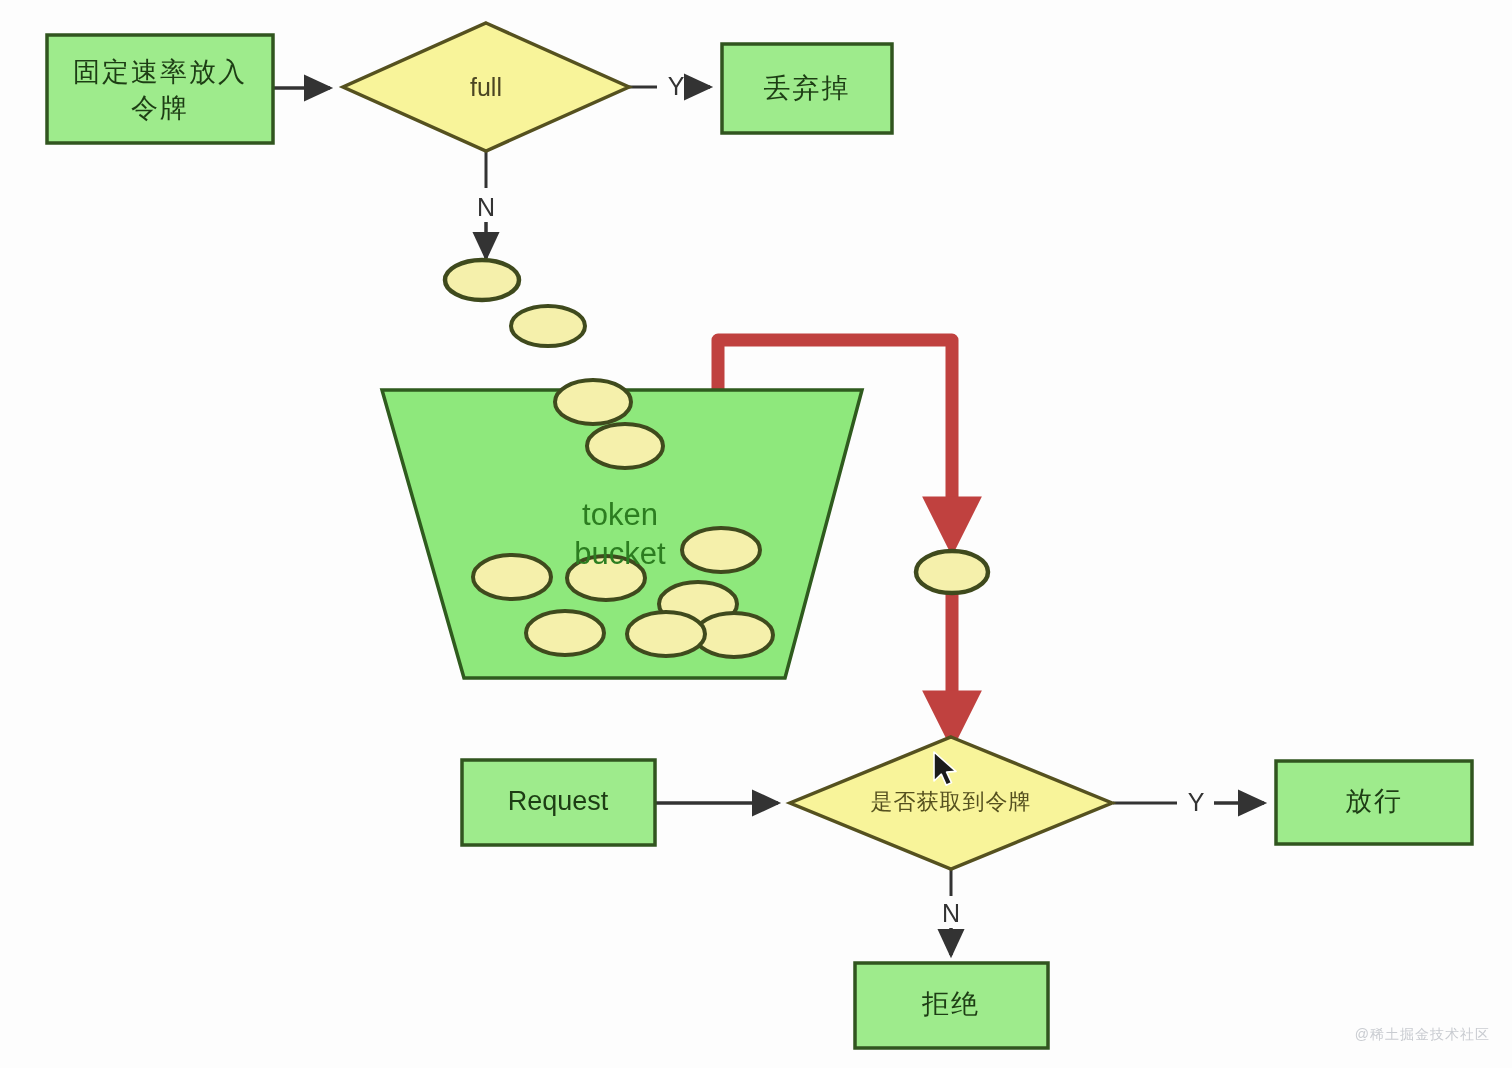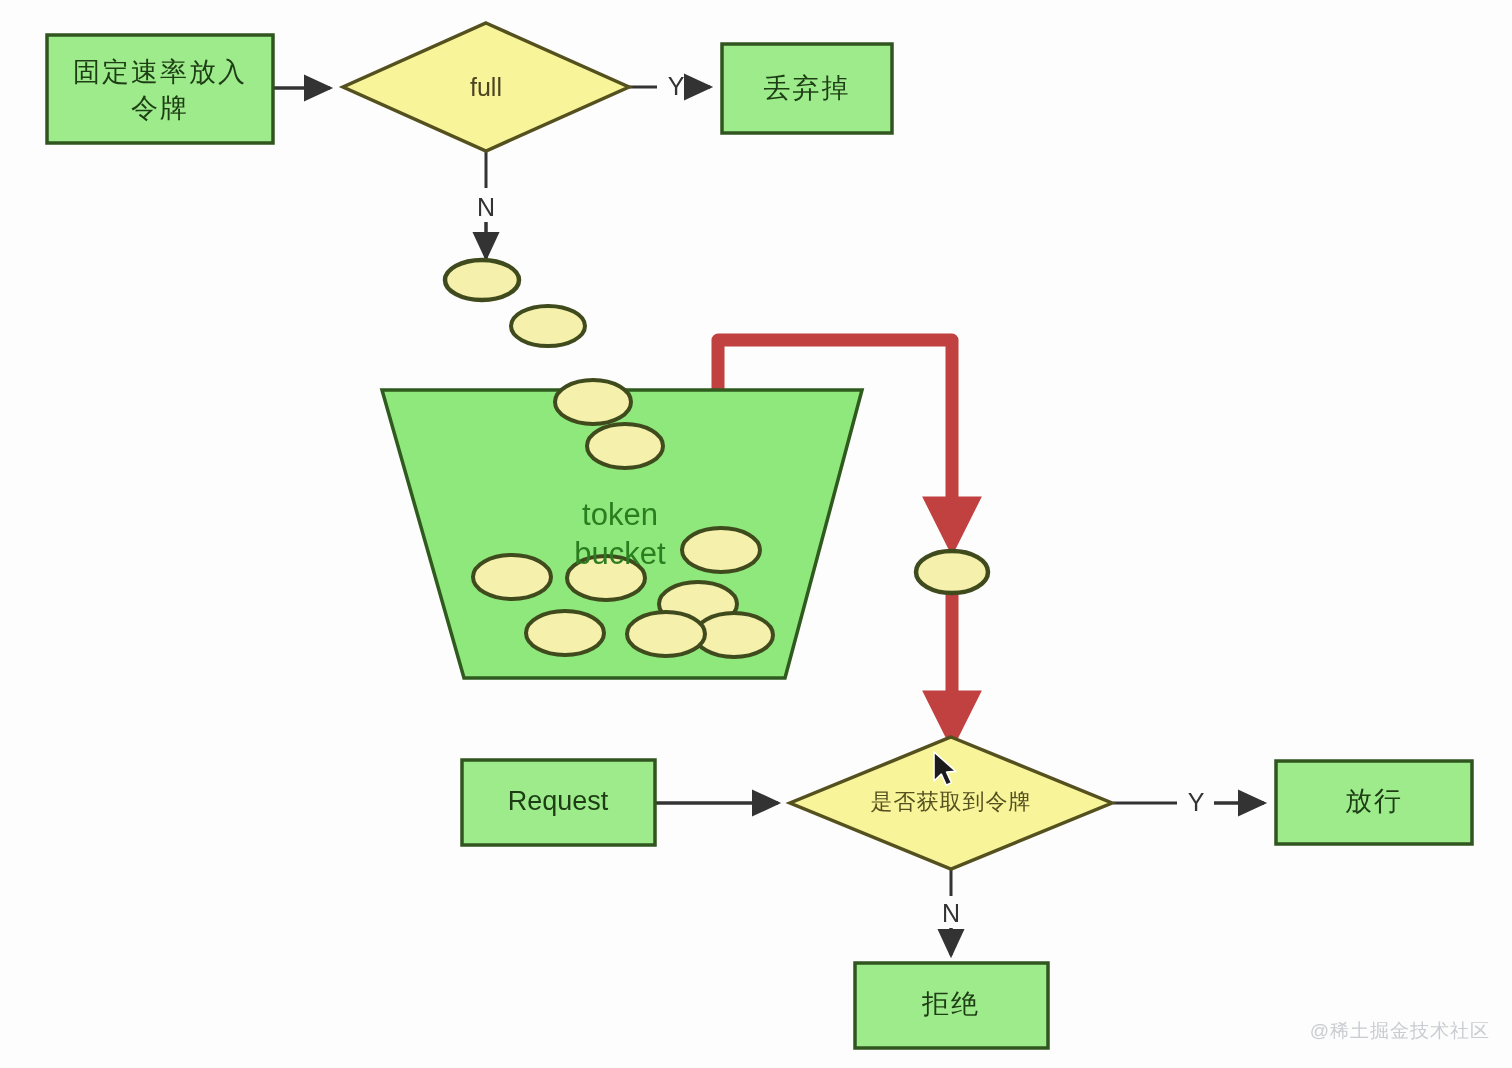--- a/index.html
+++ b/index.html
@@ -59,21 +59,21 @@
     font-size: 25px;
     fill: #333333;
     text-anchor: middle;
     dominant-baseline: middle;
     font-family: "Liberation Sans", "DejaVu Sans", sans-serif;
   }
   .watermark-text {
     position: absolute;
     right: 22px;
     bottom: 24px;
-    font-size: 19px;
+    font-size: 14px;
     color: #c9ccd1;
     letter-spacing: 1px;
     font-family: "Liberation Sans", "DejaVu Sans", sans-serif;
     user-select: none;
     white-space: nowrap;
     margin-left: 18px;
   }
 </style>
 </head>
 <body>

